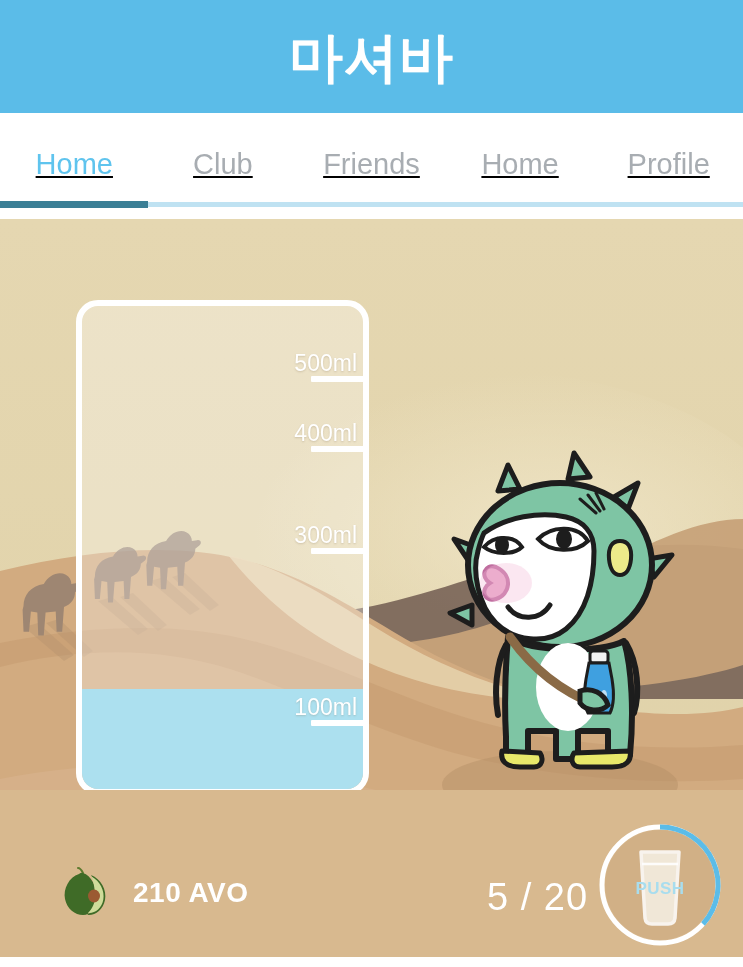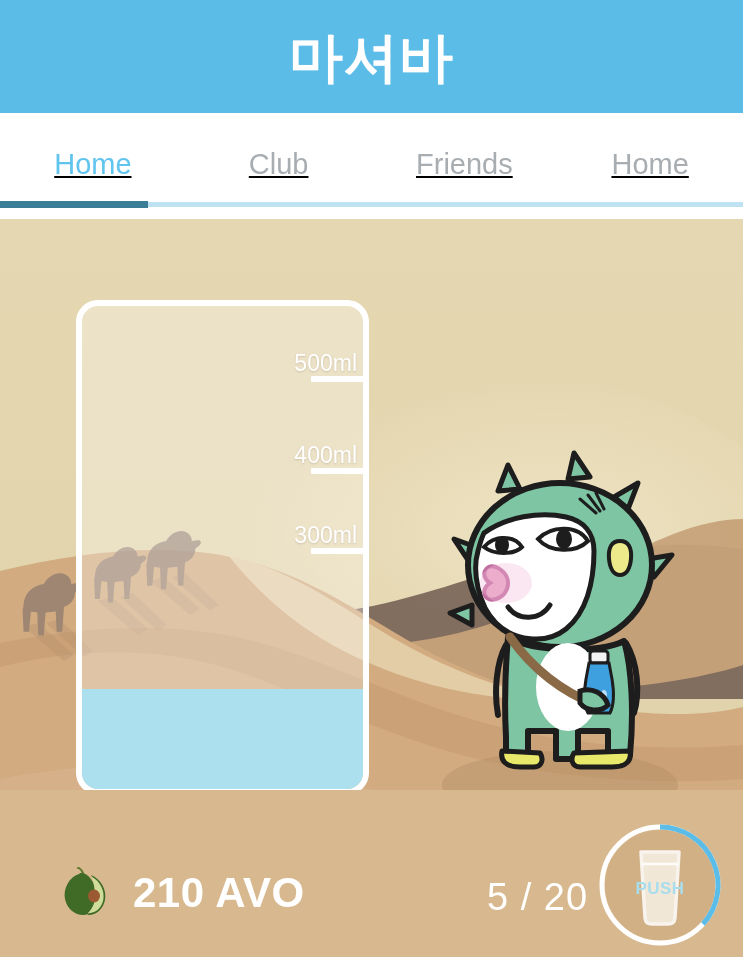--- a/index.html
+++ b/index.html
@@ -117,21 +117,21 @@
     width:743px; height:167px;
     background:#d8b98f;
   }
   .avo-wrap{
     position:absolute; left:57px; top:75px;
     display:flex; align-items:center;
   }
   .avo-icon{ width:56px; height:56px; display:block; }
   .avo-text{
     margin-left:20px;
-    font-size:42px; color:#ffffff; font-weight:700;
+    font-size:28px; color:#ffffff; font-weight:700;
     line-height:1;
     letter-spacing:.5px;
   }
   .count-text{
     position:absolute; left:487px; top:88px;
     font-size:38px; color:#ffffff; font-weight:400;
     line-height:1; letter-spacing:1px;
   }
 
   
@@ -155,20 +155,21 @@
   <div class="header">
     <div class="app-title">마셔바</div>
   </div>
 
   <div class="tabbar">
     <div class="tabs">
       <div class="tab active">Home</div>
       <div class="tab">Club</div>
       <div class="tab">Friends</div>
       <div class="tab">Home</div>
+      <div class="tab">Profile</div>
     </div>
   </div>
   <div class="tab-underline-track"></div>
   <div class="tab-underline"></div>
 
   <div class="scene">
 
     <svg class="scene-svg" viewBox="0 0 743 740" preserveAspectRatio="none">
       <defs>
         <linearGradient id="skyGrad" x1="0" y1="0" x2="0" y2="1">
@@ -305,26 +306,30 @@
       </g>
     </svg>
 
     <div class="bottle">
       <div class="bottle-water"></div>
       <div class="scale">
         <div class="scale-mark" style="top:44px;">
           <span class="lbl">500ml</span>
           <span class="tick"></span>
         </div>
-        <div class="scale-mark" style="top:136px;text-align:center;">
+        <div class="scale-mark" style="top:114px;text-align:center;">
           <span class="lbl">400ml</span>
           <span class="tick"></span>
         </div>
         <div class="scale-mark" style="top:216px;">
           <span class="lbl">300ml</span>
+          <span class="tick"></span>
+        </div>
+        <div class="scale-mark" style="top:388px;">
+          <span class="lbl">100ml</span>
           <span class="tick"></span>
         </div>
       </div>
     </div>
 
   </div>
 
   <div class="bottombar">
     <div class="avo-wrap">
       <svg class="avo-icon" viewBox="0 0 56 56">

